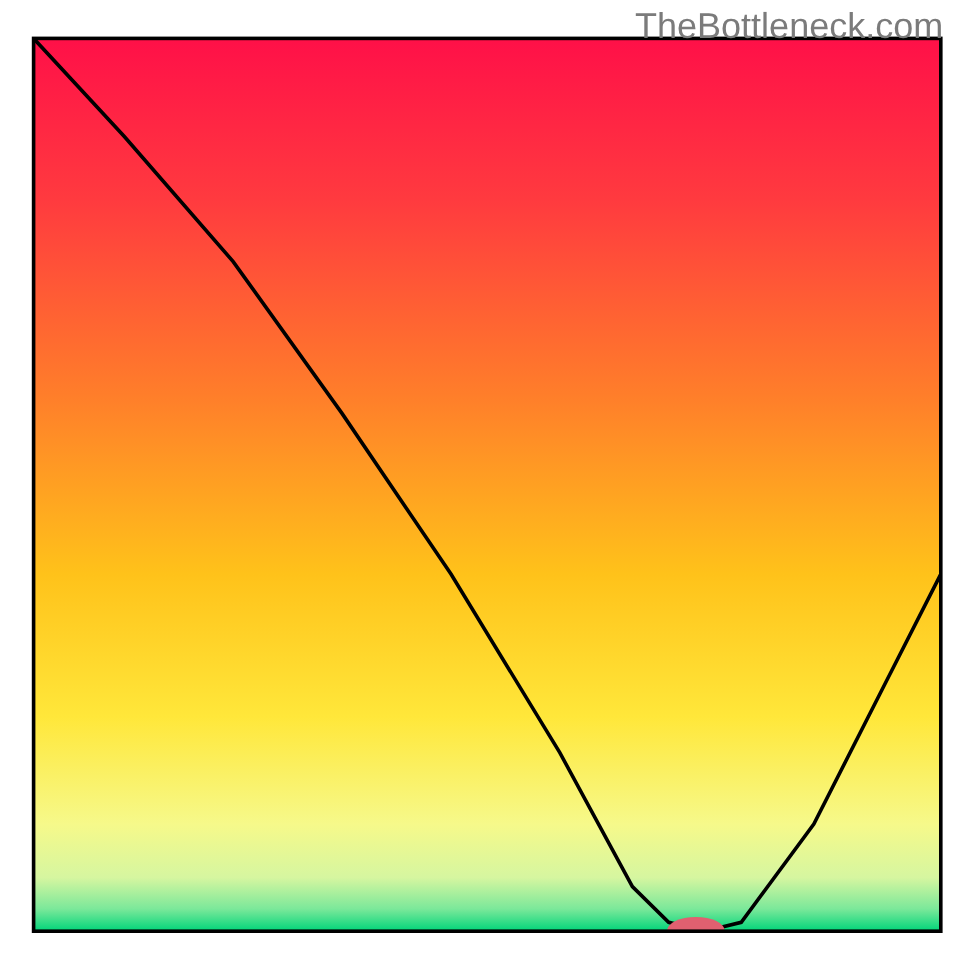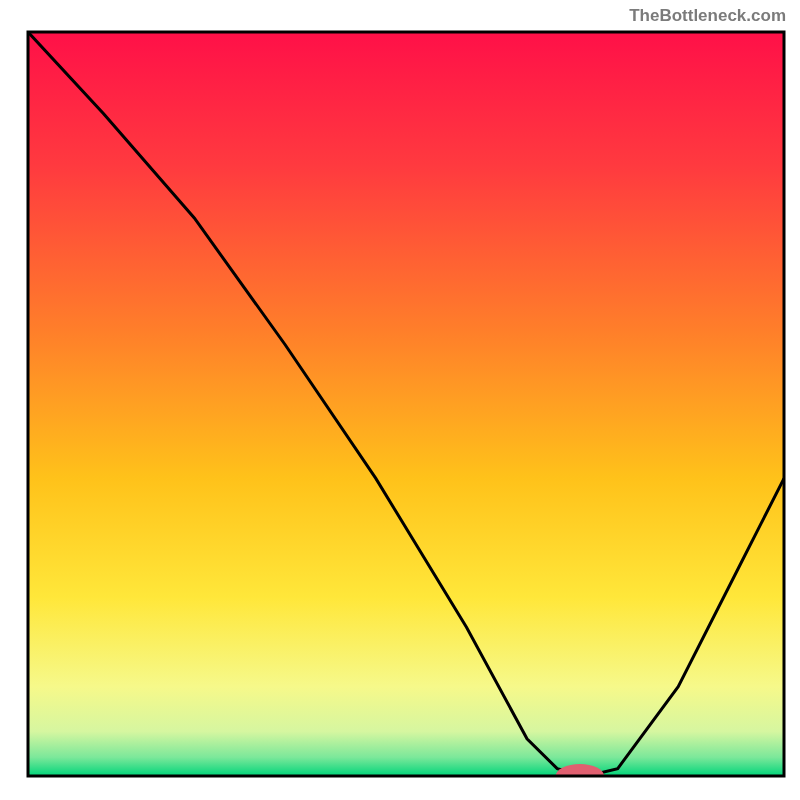--- a/index.html
+++ b/index.html
@@ -13,22 +13,22 @@
   .container {
     position: relative;
     width: 800px;
     height: 800px;
   }
   .watermark {
     position: absolute;
     top: 6px;
     right: 14px;
     color: #7b7b7b;
-    font-size: 17px;
-    font-weight: 700;
+    font-size: 30px;
+    font-weight: 400;
     letter-spacing: 0;
     text-align: right;
   }
   svg {
     display: block;
   }
 </style>
 </head>
 <body>
 <div class="container">

